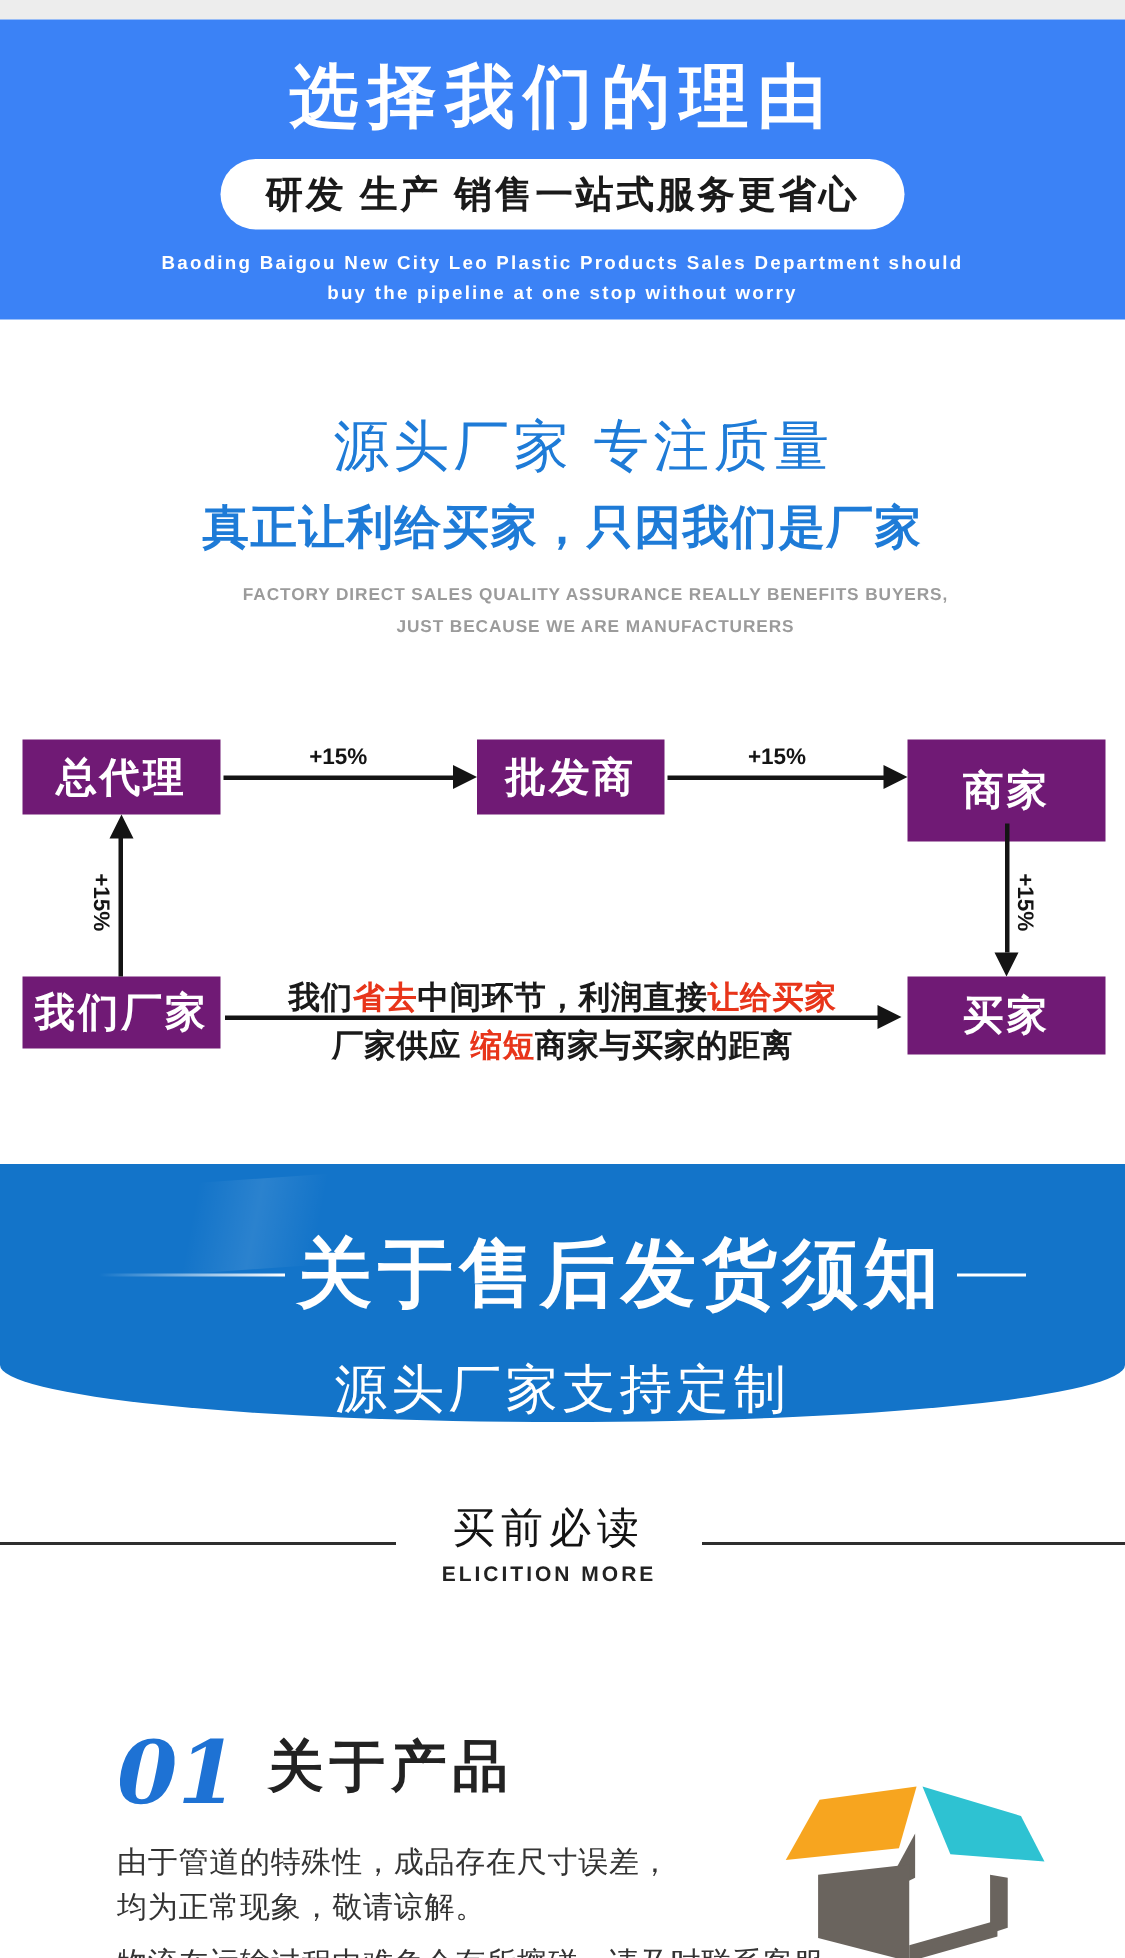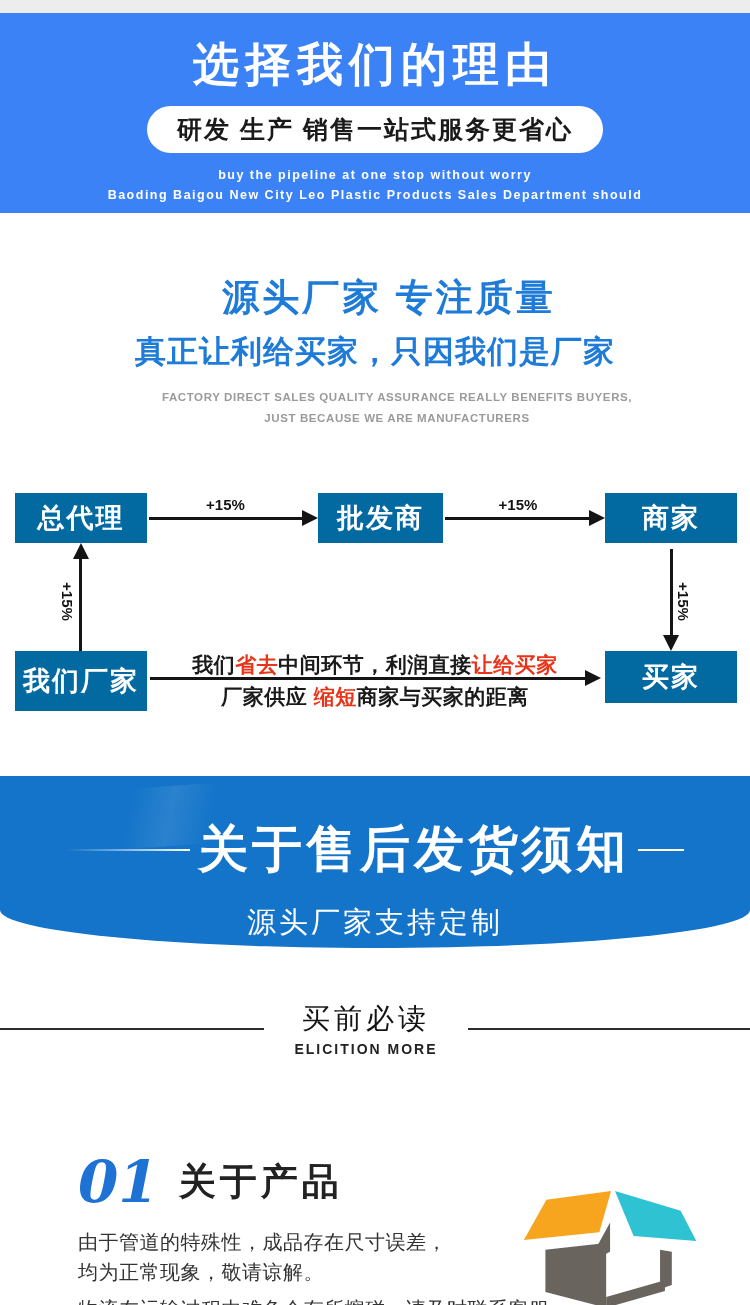--- a/index.html
+++ b/index.html
@@ -12,32 +12,32 @@
 
   
   .hero { background:#3b82f6; height:200px; text-align:center; padding-top:26px; }
   .hero-title { color:#fff; font-size:46px; font-weight:bold; letter-spacing:6px; line-height:50px; }
   .hero-pill { display:inline-block; margin-top:17px; background:#fff; border-radius:24px;
                padding:7px 30px; font-size:25px; font-weight:bold; color:#1a1a1a; letter-spacing:2px; }
   .hero-en { margin-top:12px; color:#fff; font-size:12.5px; font-weight:bold; letter-spacing:1.5px; line-height:20px; }
 
   
   .quality { text-align:center; padding-top:60px; }
-  .quality-title { color:#1E7BD7; font-size:37px; font-weight:bold; letter-spacing:3px;padding-left:28px; }
+  .quality-title { color:#1E7BD7; font-size:37px; font-weight:normal; letter-spacing:3px;padding-left:28px; }
   .quality-sub { color:#1E7BD7; font-size:31px; font-weight:600; letter-spacing:1px; margin-top:8px; }
   .quality-en { color:#9b9b9b; font-size:11.5px; letter-spacing:0.6px; line-height:21px; margin-top:14px; font-weight:bold;padding-left:44px; }
 
   
   .flow { position:relative; width:750px; height:215px; margin-top:64px; }
-  .fnode { position:absolute; background:#0369a1; color:#fff; font-size:27px; font-weight:bold;
+  .fnode { position:absolute; background:#701a75; color:#fff; font-size:27px; font-weight:bold;
            letter-spacing:2px; display:flex; align-items:center; justify-content:center; }
   .n-agent      { left:15px;  top:0;     width:132px; height:50px; }
   .n-wholesaler { left:318px; top:0;     width:125px; height:50px;text-align:center; }
-  .n-merchant   { left:605px; top:0;     width:132px; height:50px; }
-  .n-factory    { left:15px;  top:158px; width:132px; height:60px; }
+  .n-merchant   { left:605px; top:0;     width:132px; height:68px; }
+  .n-factory    { left:15px;  top:158px; width:132px; height:48px; }
   .n-buyer      { left:605px; top:158px; width:132px; height:52px; }
 
   .hline { position:absolute; height:3px; background:#141414; }
   .vline { position:absolute; width:3px;  background:#141414; }
   .head-right { position:absolute; width:0; height:0; border-top:8px solid transparent;
                 border-bottom:8px solid transparent; border-left:16px solid #141414; }
   .head-up    { position:absolute; width:0; height:0; border-left:8px solid transparent;
                 border-right:8px solid transparent; border-bottom:16px solid #141414; }
   .head-down  { position:absolute; width:0; height:0; border-left:8px solid transparent;
                 border-right:8px solid transparent; border-top:16px solid #141414; }
@@ -52,54 +52,54 @@
   .notice-banner { position:relative; margin-top:68px; height:172px; background:#1374C9;
                    border-radius:0 0 50% 50% / 0 0 38px 38px; text-align:center; padding-top:40px; overflow:hidden; }
   .notice-banner::before { content:""; position:absolute; left:-40px; top:10px; width:420px; height:60px;
                    background:linear-gradient(105deg, rgba(255,255,255,0) 40%, rgba(255,255,255,0.10) 50%, rgba(255,255,255,0) 60%);
                    transform:rotate(-4deg); pointer-events:none; }
   .banner-row { display:flex; align-items:center; justify-content:center; gap:8px; }
   .banner-dash { height:2px; background:#fff; }
   .dash-left  { width:124px; background:linear-gradient(to right, rgba(255,255,255,0), #fff); }
   .dash-right { width:46px; }
   .banner-title { color:#fff; font-size:50px; font-weight:bold; letter-spacing:4px; }
-  .banner-sub { color:#fff; font-size:29px; letter-spacing:3px; margin-top:20px; }
+  .banner-sub { color:#fff; font-size:35px; letter-spacing:3px; margin-top:20px; }
 
   
   .must-read { margin-top:52px; display:flex; align-items:center; justify-content:space-between; gap:22px; }
   .mr-line { height:2px; background:#2e2e2e; }
   .mr-left  { width:264px; }
   .mr-right { width:282px; }
   .mr-center { text-align:center; }
   .mr-title { font-size:28px; color:#141414; letter-spacing:4px; }
   .mr-sub { font-size:14px; color:#222; letter-spacing:2px; font-weight:bold; margin-top:3px; }
 
   
   .about { position:relative; margin-top:96px; padding-left:78px; padding-bottom:30px; }
-  .about-heading { display:flex; align-items:center; gap:20px; }
+  .about-heading { display:flex; align-items:flex-start; gap:20px; }
   .about-num { font-family:"DejaVu Serif", serif; font-style:italic; font-weight:bold;
                color:#1E72D4; font-size:58px; line-height:58px; }
   .about-title { font-size:37px; font-weight:bold; color:#222; letter-spacing:4px; }
   .about-body { margin-top:16px; width:480px; font-size:20px; color:#333; line-height:30px; letter-spacing:0.5px; }
   .about-body .para + .para { margin-top:7px; }
   .box-icon { position:absolute; right:38px; top:14px; }
 </style>
 </head>
 <body>
 
 <div class="page">
 
   <div class="top-strip"></div>
 
   <section class="hero">
     <div class="hero-title">选择我们的理由</div>
     <div class="hero-pill">研发 生产 销售一站式服务更省心</div>
     <div class="hero-en">
+      <div>Baoding Baigou New City Leo Plastic Products Sales Department should</div>
       <div>buy the pipeline at one stop without worry</div>
-      <div>Baoding Baigou New City Leo Plastic Products Sales Department should</div>
     </div>
   </section>
 
   <section class="quality">
     <div class="quality-title">源头厂家 专注质量</div>
     <div class="quality-sub">真正让利给买家，只因我们是厂家</div>
     <div class="quality-en">
       <div>FACTORY DIRECT SALES QUALITY ASSURANCE REALLY BENEFITS BUYERS,</div>
       <div>JUST BECAUSE WE ARE MANUFACTURERS</div>
     </div>

